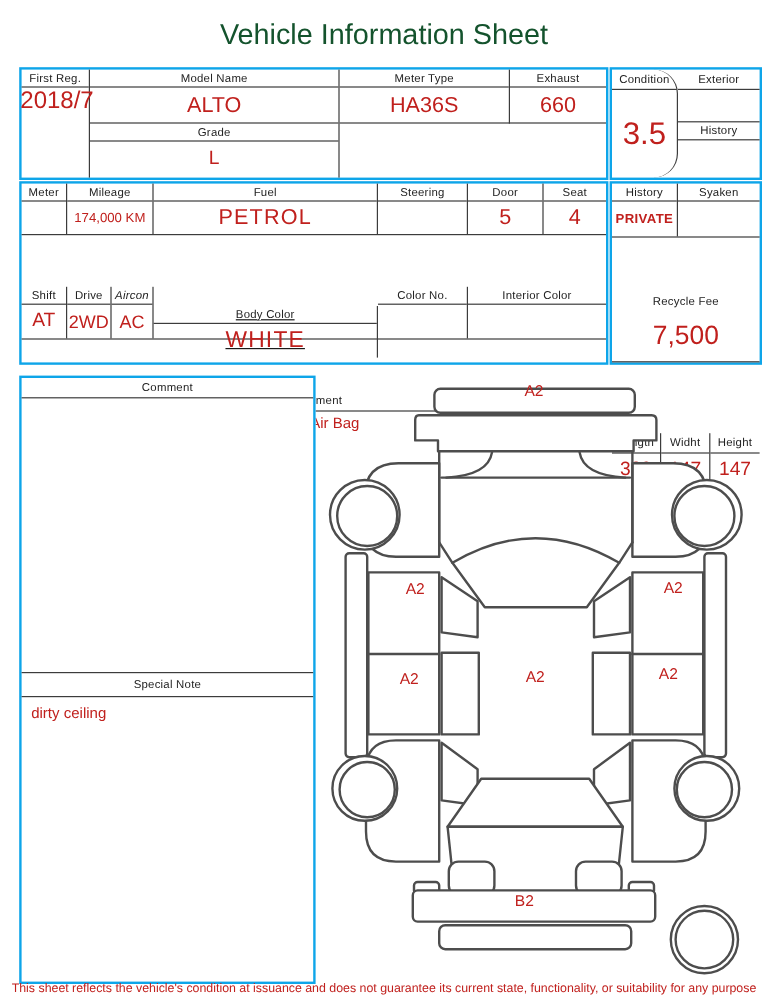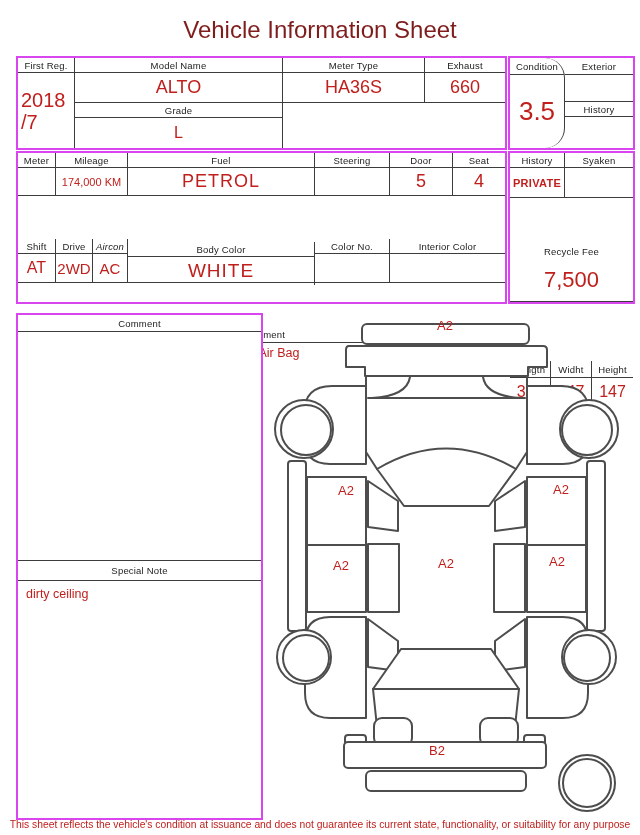--- a/index.html
+++ b/index.html
@@ -1,40 +1,40 @@
 <!DOCTYPE html>
 <html><head>
 <meta charset="utf-8">
 <style>
   html,body{margin:0;padding:0;background:#fff;}
   body{width:640px;height:835px;position:relative;font-family:"Liberation Sans",sans-serif;color:#1a1a1a;overflow:hidden;}
   .abs{position:absolute;box-sizing:border-box;}
-  .box{position:absolute;box-sizing:border-box;border:2px solid #d946ef;background:#fff;}
+  .box{position:absolute;box-sizing:border-box;border:2px solid #0ea5e9;background:#fff;}
   .col{position:absolute;box-sizing:border-box;}
   .row{position:relative;box-sizing:border-box;width:100%;}
   .hdr{box-sizing:border-box;display:flex;align-items:center;justify-content:center;font-size:9.5px;color:#222;letter-spacing:0.2px;}
   .val{box-sizing:border-box;display:flex;align-items:center;justify-content:center;color:#c0201d;}
   .bb{border-bottom:1px solid #3c3c3c;}
   .bt{border-top:1px solid #3c3c3c;}
   .br{border-right:1px solid #3c3c3c;}
   .left{justify-content:flex-start;}
-  .title{position:absolute;top:16px;left:0;width:100%;text-align:center;font-size:24px;color:#7f1d1d;}
+  .title{position:absolute;top:16px;left:0;width:100%;text-align:center;font-size:24px;color:#14532d;}
   .footer{position:absolute;top:819px;left:0;width:100%;text-align:center;font-size:10.3px;color:#c0201d;}
   .pre{white-space:pre-wrap;}
   svg text{font-family:"Liberation Sans",sans-serif;}
 </style>
 </head>
 <body>
 
 <div class="title">Vehicle Information Sheet</div>
 
 <div class="box" style="left:16px;top:56px;width:491px;height:94px;">
   <div class="col br" style="left:0;top:0;width:57px;height:90px;">
     <div class="hdr bb" style="height:15px;">First Reg.</div>
-    <div class="val" style="height:75px;flex-direction:column;align-items:flex-start;justify-content:center;padding-left:3px;font-size:20px;line-height:22px;">
+    <div class="val" style="height:75px;flex-direction:row;align-items:flex-start;justify-content:center;padding-left:3px;font-size:20px;line-height:22px;">
       <span>2018</span>
       <span>/7</span>
     </div>
   </div>
   <div class="col br" style="left:57px;top:0;width:208px;height:90px;">
     <div class="hdr bb" style="height:15px;">Model Name</div>
     <div class="val bb" style="height:30px;font-size:18px;">ALTO</div>
     <div class="hdr bb" style="height:15px;">Grade</div>
     <div class="val" style="height:29px;font-size:16px;">L</div>
   </div>
@@ -96,21 +96,21 @@
       <div class="val" style="height:28px;font-size:16px;">AT</div>
     </div>
     <div class="col br" style="left:38px;top:0;width:37px;height:43px;">
       <div class="hdr bb" style="height:15px;">Drive</div>
       <div class="val" style="height:28px;font-size:15px;">2WD</div>
     </div>
     <div class="col br" style="left:75px;top:0;width:35px;height:43px;">
       <div class="hdr bb" style="height:15px;font-style:italic;">Aircon</div>
       <div class="val" style="height:28px;font-size:15px;">AC</div>
     </div>
-    <div class="col br" style="left:110px;top:3px;width:187px;height:43px;">
+    <div class="col br" style="left:110px;top:16px;width:187px;height:43px;text-decoration:underline;">
       <div class="hdr bb" style="height:15px;">Body Color</div>
       <div class="val" style="height:28px;font-size:19px;letter-spacing:1px;">WHITE</div>
     </div>
     <div class="col br" style="left:297px;top:0;width:75px;height:43px;">
       <div class="hdr bb" style="height:15px;">Color No.</div>
       <div class="val" style="height:28px;font-size:12px;"></div>
     </div>
     <div class="col" style="left:372px;top:0;width:115px;height:43px;">
       <div class="hdr bb" style="height:15px;">Interior Color</div>
       <div class="val" style="height:28px;font-size:12px;"></div>

